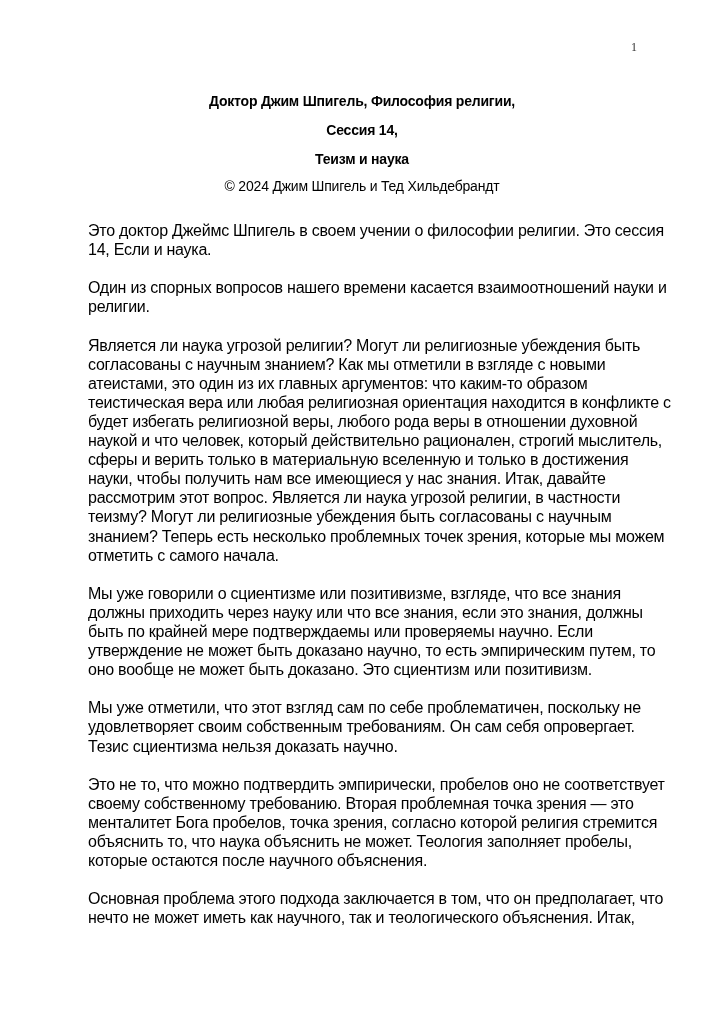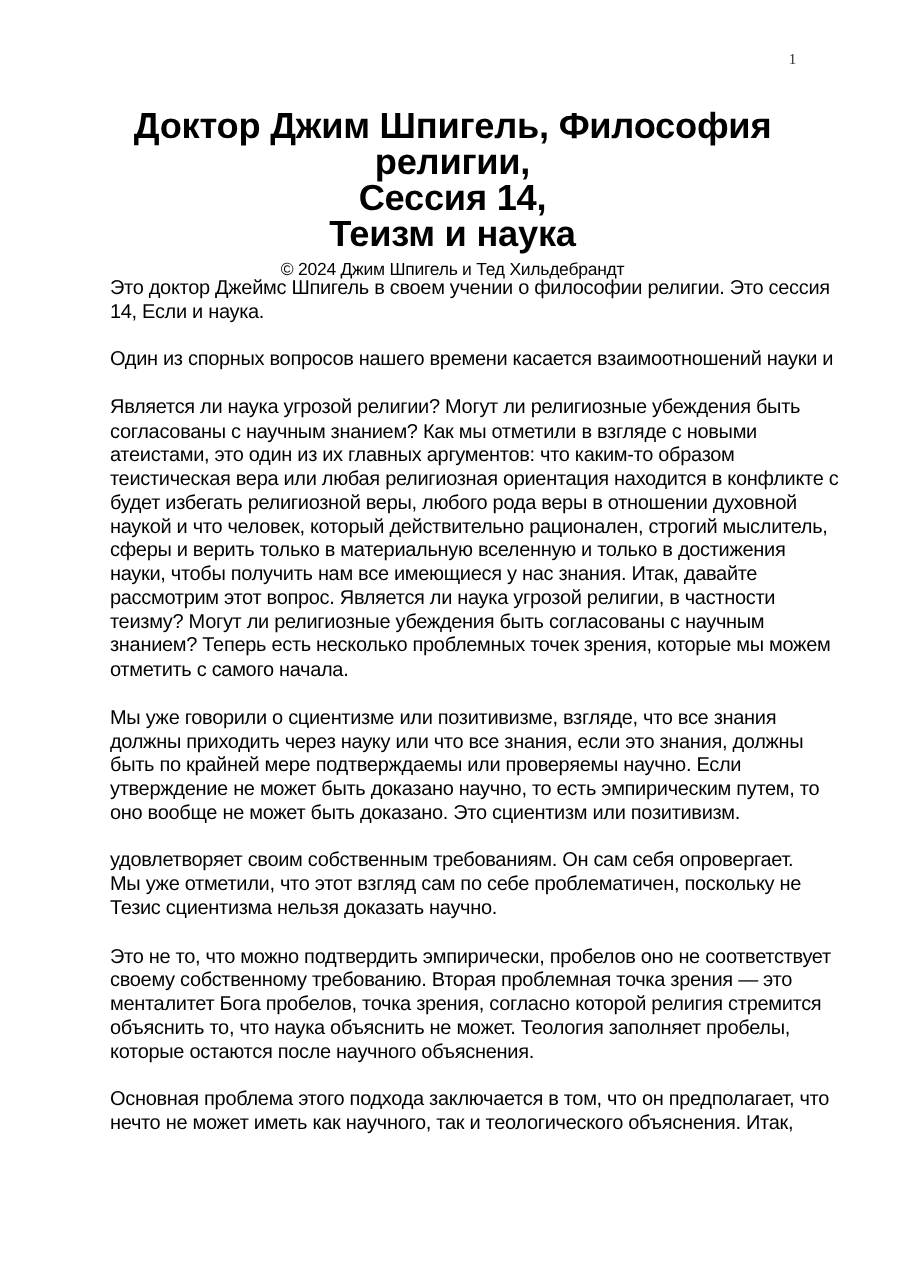--- a/index.html
+++ b/index.html
@@ -25,21 +25,21 @@
     }
     .title-block {
       position: absolute;
       top: 87px;
       left: 60px;
       width: 604px;
       text-align: center;
     }
     .title-line {
       font-weight: bold;
-      font-size: 29px;
+      font-size: 14px;
       line-height: 29px;
       letter-spacing: -0.2px;
     }
     .copyright {
       font-size: 14px;
       line-height: 20px;
       margin-top: 2px;
       letter-spacing: -0.2px;
     }
     .body-text {
@@ -72,20 +72,21 @@
   <div class="copyright">© 2024 Джим Шпигель и Тед Хильдебрандт</div>
 </div>
 
 <div class="body-text">
   <p class="para">
     <span class="line">Это доктор Джеймс Шпигель в своем учении о философии религии. Это сессия</span>
     <span class="line">14, Если и наука.</span>
   </p>
   <p class="para">
     <span class="line">Один из спорных вопросов нашего времени касается взаимоотношений науки и</span>
+    <span class="line">религии.</span>
   </p>
   <p class="para">
     <span class="line">Является ли наука угрозой религии? Могут ли религиозные убеждения быть</span>
     <span class="line">согласованы с научным знанием? Как мы отметили в взгляде с новыми</span>
     <span class="line">атеистами, это один из их главных аргументов: что каким-то образом</span>
     <span class="line">теистическая вера или любая религиозная ориентация находится в конфликте с</span>
     <span class="line">будет избегать религиозной веры, любого рода веры в отношении духовной</span>
     <span class="line">наукой и что человек, который действительно рационален, строгий мыслитель,</span>
     <span class="line">сферы и верить только в материальную вселенную и только в достижения</span>
     <span class="line">науки, чтобы получить нам все имеющиеся у нас знания. Итак, давайте</span>
@@ -95,22 +96,22 @@
     <span class="line">отметить с самого начала.</span>
   </p>
   <p class="para">
     <span class="line">Мы уже говорили о сциентизме или позитивизме, взгляде, что все знания</span>
     <span class="line">должны приходить через науку или что все знания, если это знания, должны</span>
     <span class="line">быть по крайней мере подтверждаемы или проверяемы научно. Если</span>
     <span class="line">утверждение не может быть доказано научно, то есть эмпирическим путем, то</span>
     <span class="line">оно вообще не может быть доказано. Это сциентизм или позитивизм.</span>
   </p>
   <p class="para">
+    <span class="line">Мы уже отметили, что этот взгляд сам по себе проблематичен, поскольку не</span>
     <span class="line">удовлетворяет своим собственным требованиям. Он сам себя опровергает.</span>
-    <span class="line">Мы уже отметили, что этот взгляд сам по себе проблематичен, поскольку не</span>
     <span class="line">Тезис сциентизма нельзя доказать научно.</span>
   </p>
   <p class="para">
     <span class="line">Это не то, что можно подтвердить эмпирически, пробелов оно не соответствует</span>
     <span class="line">своему собственному требованию. Вторая проблемная точка зрения — это</span>
     <span class="line">менталитет Бога пробелов, точка зрения, согласно которой религия стремится</span>
     <span class="line">объяснить то, что наука объяснить не может. Теология заполняет пробелы,</span>
     <span class="line">которые остаются после научного объяснения.</span>
   </p>
   <p class="para">

